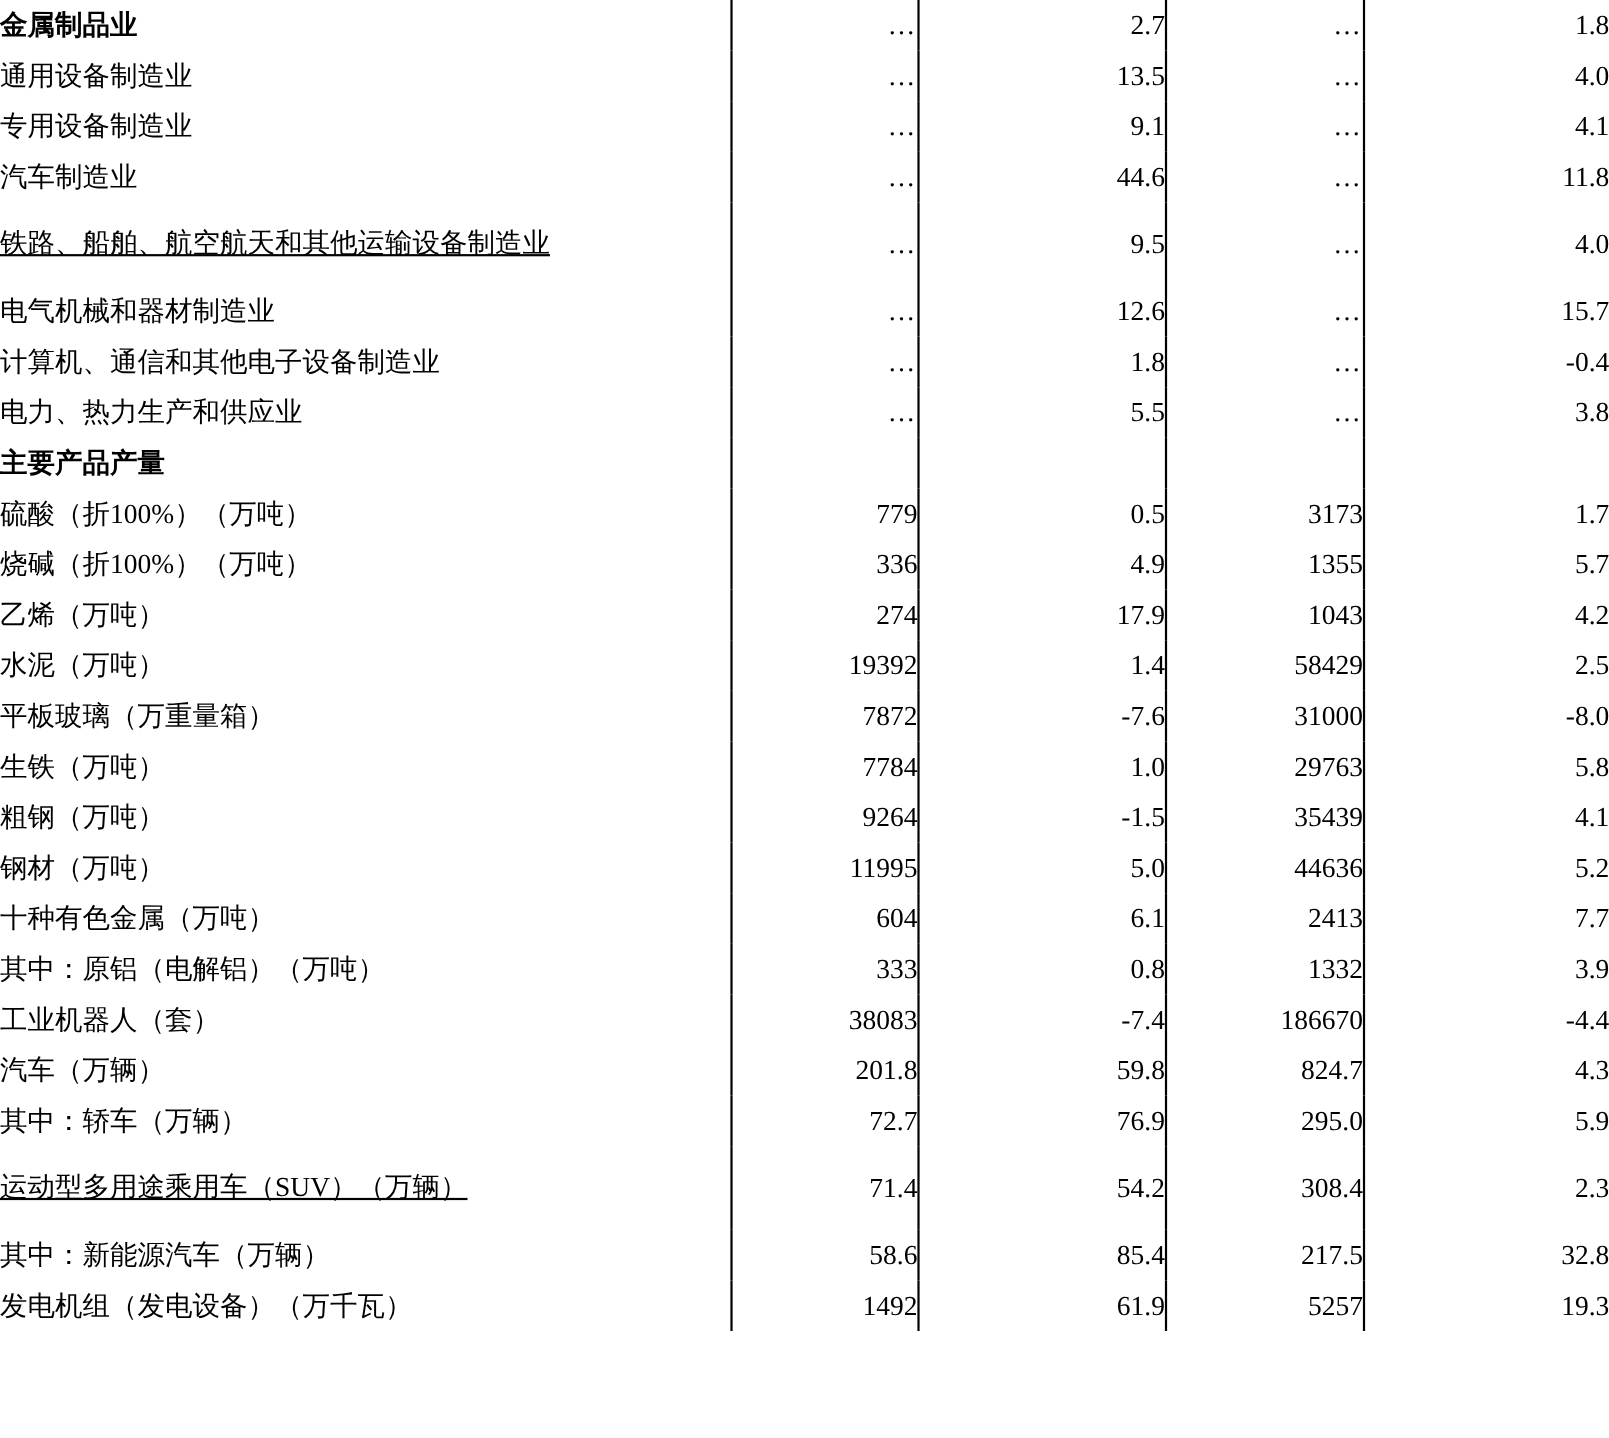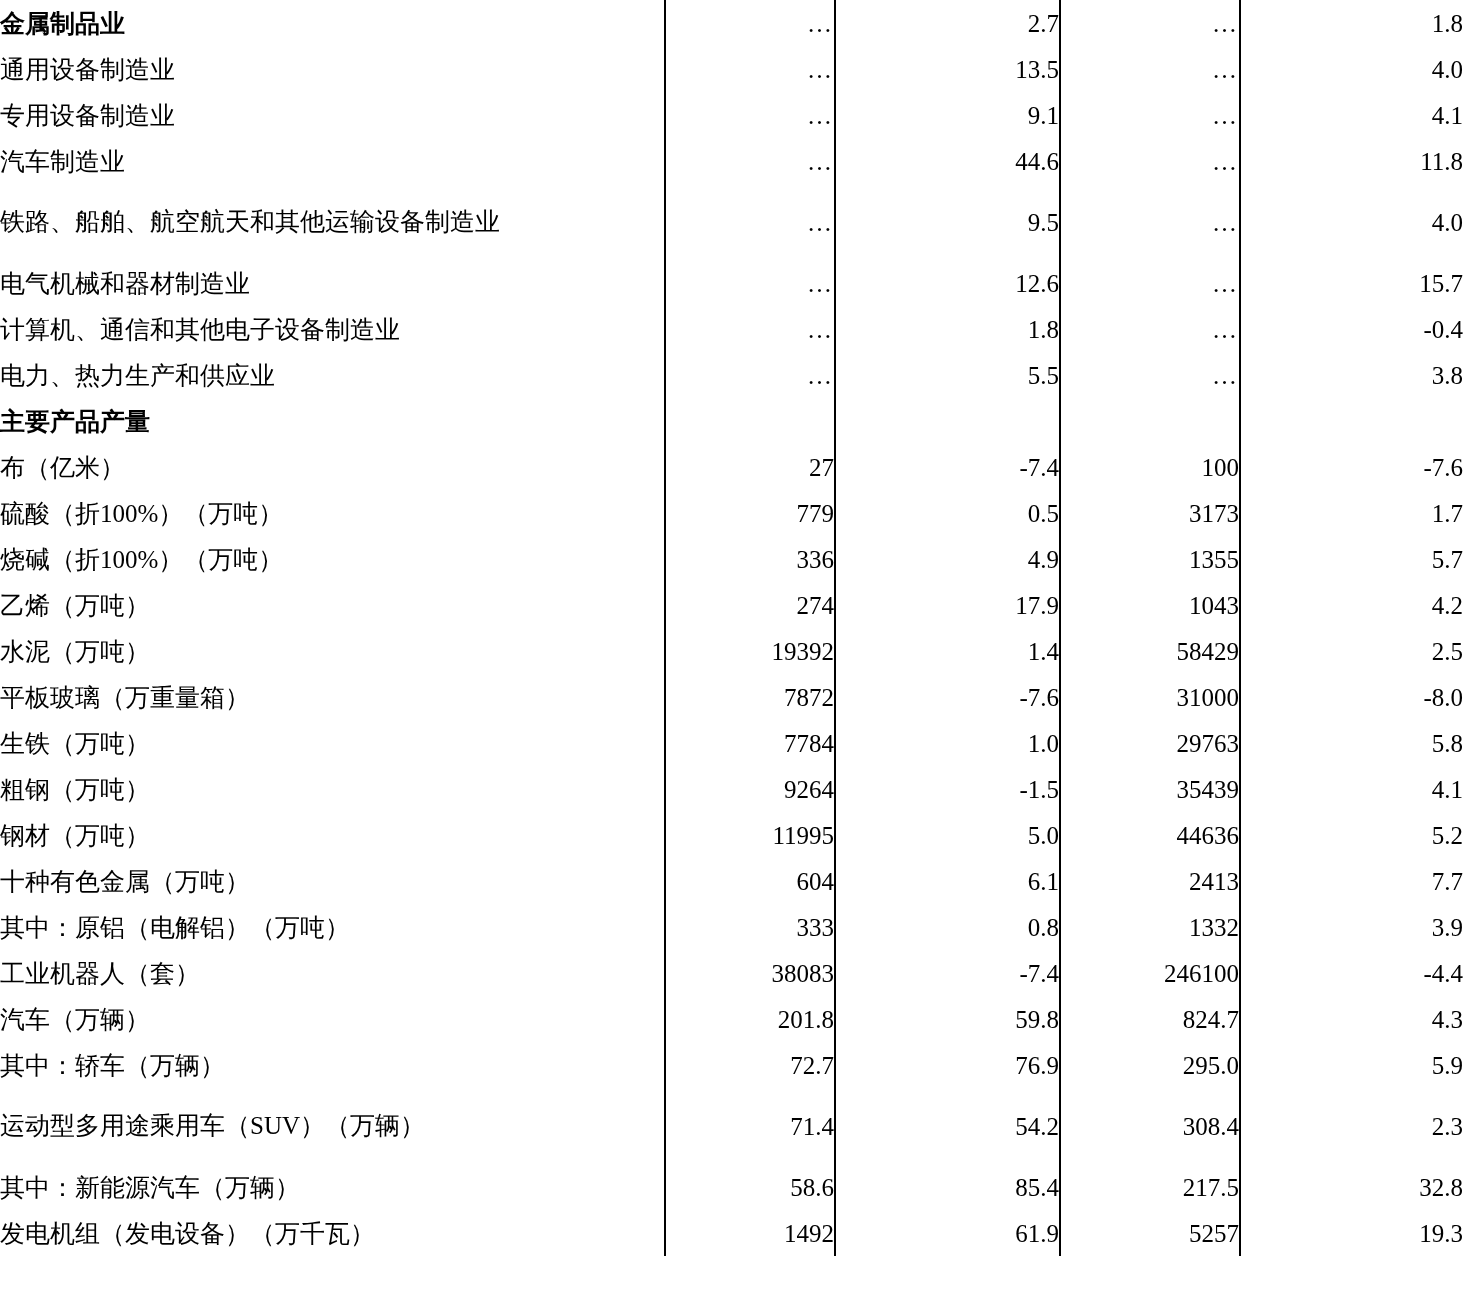--- a/index.html
+++ b/index.html
@@ -44,21 +44,21 @@
     border-left: 2px solid #000000;
     font-family: "Liberation Serif", "DejaVu Serif", serif;
   }
   td.num.dots {
     letter-spacing: 2px;
   }
   .ind0 { padding-left: 12px; }
   .ind2 { padding-left: 78px; }
   .ind3 { padding-left: 150px; }
   .bold { font-weight: bold; padding-left: 12px; }
-  .wrap-row td.label { line-height: 1.3; }
+  .wrap-row td.label { line-height: 1.3; text-decoration: underline; }
   tr.tall td { height: 76px; }
 </style>
 </head>
 <body>
 
 <table class="stat-table">
   <colgroup>
     <col class="c-label">
     <col class="c-v1">
     <col class="c-v2">
@@ -123,27 +123,20 @@
         <td class="num">3.8</td>
       </tr>
       <tr>
         <td class="label bold">主要产品产量</td>
         <td class="num"></td>
         <td class="num"></td>
         <td class="num"></td>
         <td class="num"></td>
       </tr>
       <tr>
-        <td class="label ind0">布（亿米）</td>
-        <td class="num">27</td>
-        <td class="num">-7.4</td>
-        <td class="num">100</td>
-        <td class="num">-7.6</td>
-      </tr>
-      <tr>
         <td class="label ind0">硫酸（折100%）（万吨）</td>
         <td class="num">779</td>
         <td class="num">0.5</td>
         <td class="num">3173</td>
         <td class="num">1.7</td>
       </tr>
       <tr>
         <td class="label ind0">烧碱（折100%）（万吨）</td>
         <td class="num">336</td>
         <td class="num">4.9</td>
@@ -203,21 +196,21 @@
         <td class="label ind2">其中：原铝（电解铝）（万吨）</td>
         <td class="num">333</td>
         <td class="num">0.8</td>
         <td class="num">1332</td>
         <td class="num">3.9</td>
       </tr>
       <tr>
         <td class="label ind0">工业机器人（套）</td>
         <td class="num">38083</td>
         <td class="num">-7.4</td>
-        <td class="num">246100</td>
+        <td class="num">186670</td>
         <td class="num">-4.4</td>
       </tr>
       <tr>
         <td class="label ind0">汽车（万辆）</td>
         <td class="num">201.8</td>
         <td class="num">59.8</td>
         <td class="num">824.7</td>
         <td class="num">4.3</td>
       </tr>
       <tr>

